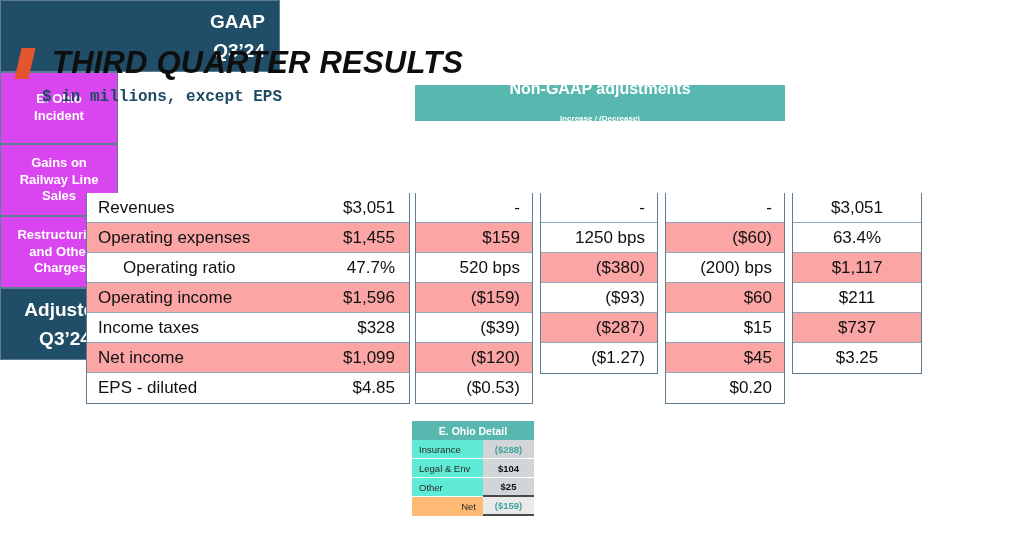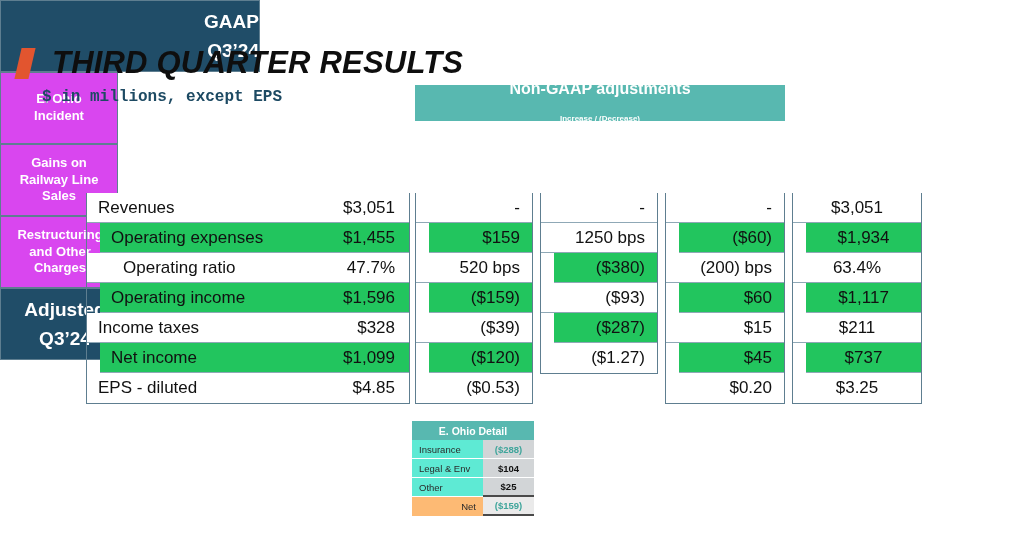--- a/index.html
+++ b/index.html
@@ -85,23 +85,24 @@
     align-items: center;
     justify-content: center;
     text-align: center;
     font-weight: bold;
     border: 1px solid #5E7E90;
   }
   .hdr-navy { background: #204D68; }
   .hdr-teal { background: #d946ef; }
 
   .hdr-gaap {
-    left: 86px; top: 122px; width: 260px; height: 72px;
+    left: 86px; top: 122px; width: 280px; height: 72px;
     align-items: flex-end;
     justify-content: center;
+    padding-right: 14px;
     font-size: 19px;
     line-height: 1.55;
   }
   .hdr-eohio   { left: 415px; top: 122px; width: 118px; height: 72px; font-size: 13px; line-height: 1.28; }
   .hdr-gains   { left: 540px; top: 122px; width: 118px; height: 72px; font-size: 13px; line-height: 1.28; text-align: right; }
   .hdr-restr   { left: 665px; top: 122px; width: 120px; height: 72px; font-size: 13px; line-height: 1.28; }
   .hdr-adj     { left: 792px; top: 122px; width: 130px; height: 72px; font-size: 19px; line-height: 1.55; }
 
   
   .body-col {
@@ -122,21 +123,21 @@
     box-sizing: border-box;
     display: flex;
     align-items: center;
     font-size: 17px;
     color: #111111;
     border-bottom: 1px solid #8FA8B6;
     background: #ffffff;
     white-space: nowrap;
   }
   .cell:last-child { border-bottom: none; }
-  .cell.alt { background: #22c55e; margin-left: 13px; }
+  .cell.alt { background: #fca5a5; }
 
   .cell.label-cell {
     justify-content: space-between;
     padding-left: 11px;
     padding-right: 14px;
   }
   .cell .row-label { text-align: left; }
   .cell .row-label.indent { padding-left: 25px; }
   .cell .gaap-val { text-align: right; }
 
@@ -297,21 +298,20 @@
     <div class="cell num-right">-</div>
     <div class="cell num-right alt">($60)</div>
     <div class="cell num-right">(200) bps</div>
     <div class="cell num-right alt">$60</div>
     <div class="cell num-right">$15</div>
     <div class="cell num-right alt">$45</div>
     <div class="cell num-right">$0.20</div>
   </div>
 <div class="body-col bc-adj" id="col-adj">
     <div class="cell num-center">$3,051</div>
-    <div class="cell num-center alt">$1,934</div>
     <div class="cell num-center">63.4%</div>
     <div class="cell num-center alt">$1,117</div>
     <div class="cell num-center">$211</div>
     <div class="cell num-center alt">$737</div>
     <div class="cell num-center">$3.25</div>
   </div>
 
 <div id="eohio-detail">
   <div id="eohio-detail-title">E. Ohio Detail</div>
   <div id="eohio-detail-rows">

